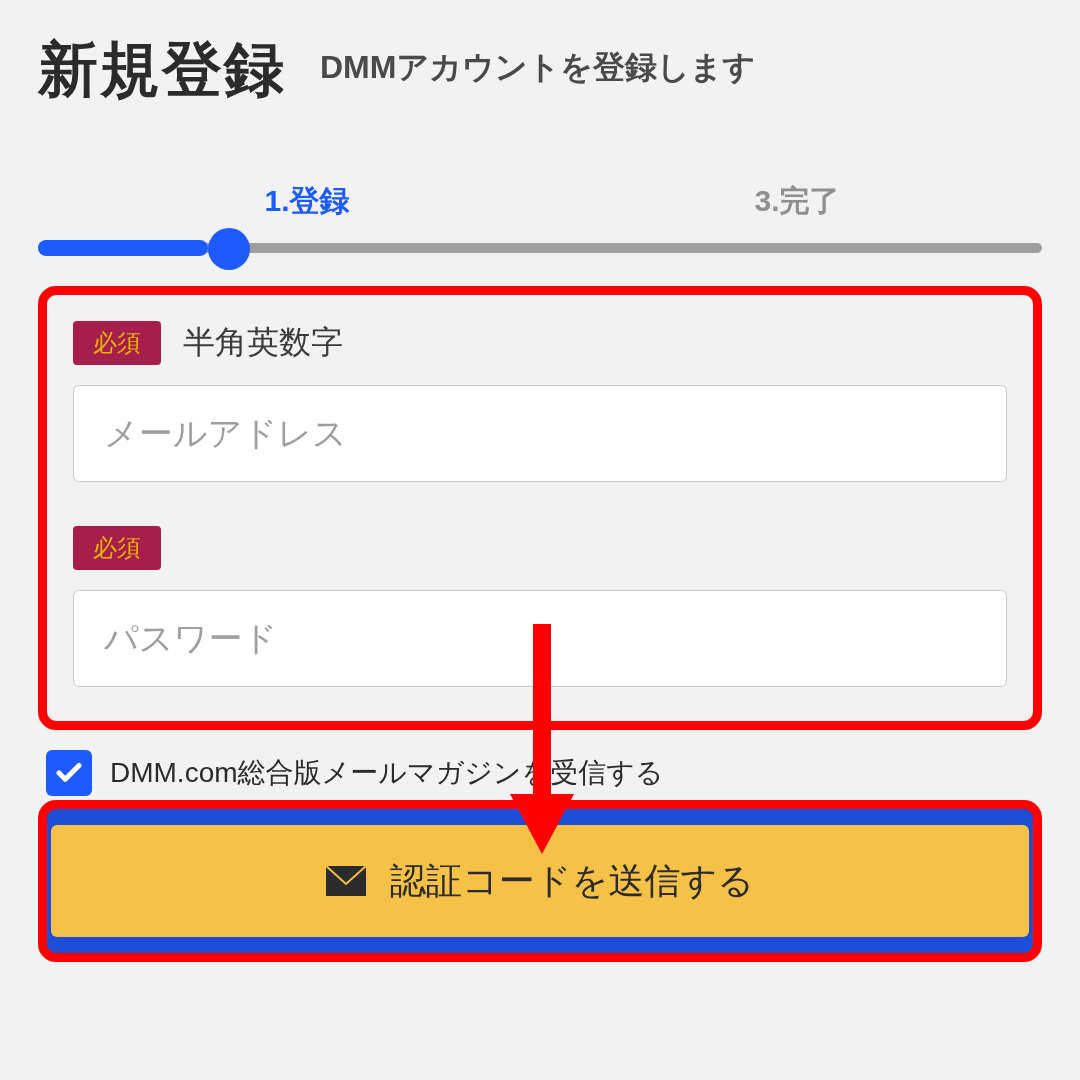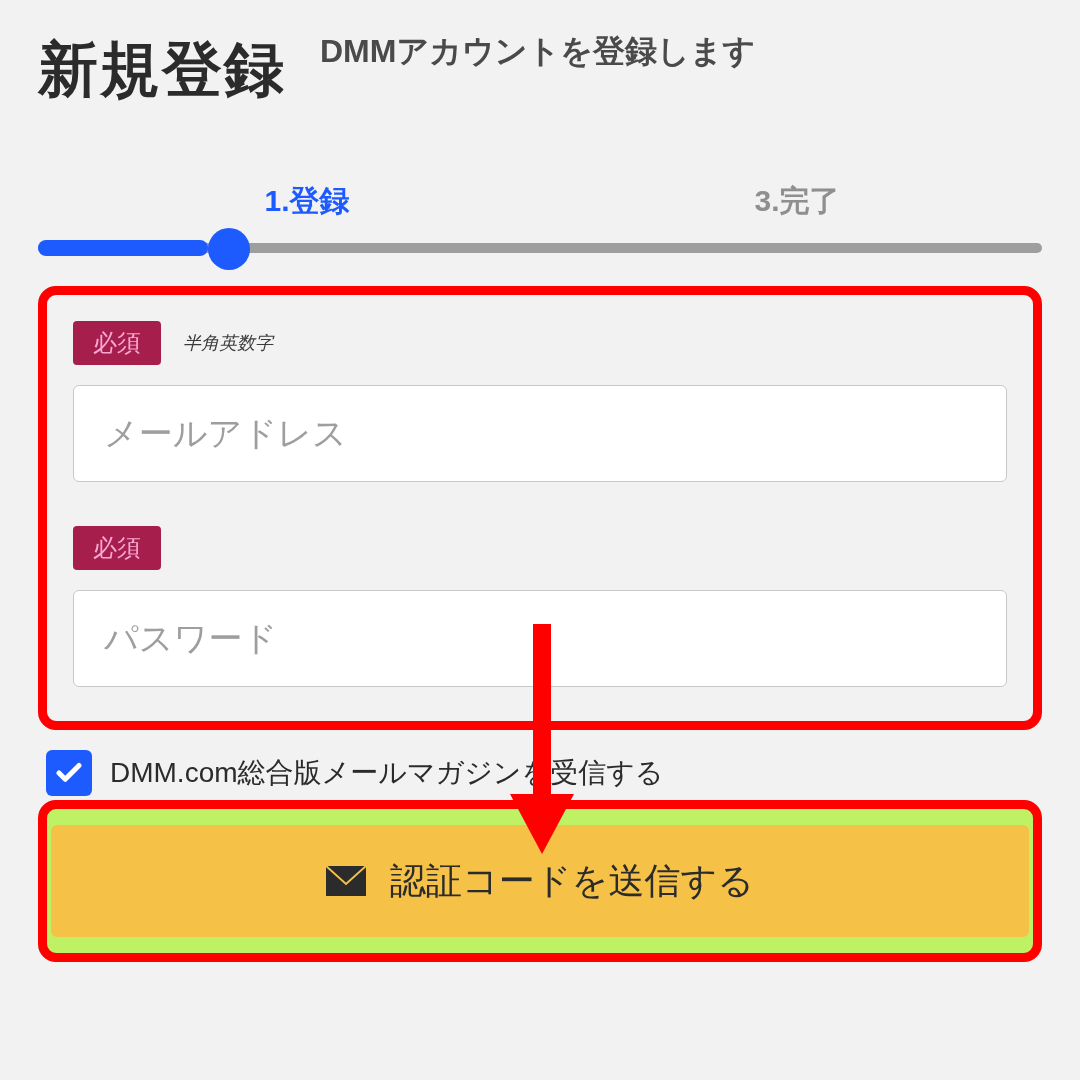--- a/index.html
+++ b/index.html
@@ -1,39 +1,39 @@
 <!DOCTYPE html>
 <html><head>
 <meta charset="utf-8">
 <style>
   * { box-sizing: border-box; margin: 0; padding: 0; }
   html, body { width: 1080px; height: 1080px; background: #f2f2f2; font-family: "Hiragino Kaku Gothic ProN","Hiragino Sans","Yu Gothic","Meiryo",sans-serif; color:#2b2b2b; }
   .wrap { padding: 30px 38px 0 38px; }
-  .titlebar { display:flex; align-items:flex-start; gap:34px; }
+  .titlebar { display:flex; align-items:center; gap:34px; }
   .h1 { font-size:60px; font-weight:800; letter-spacing:2px; }
   .sub { font-size:32px; color:#4a4a4a; font-weight:700; padding-bottom:6px; }
   .steps { margin-top:70px; display:flex; justify-content:space-around; }
   .step { font-size:30px; color:#8f8f8f; font-weight:600; }
   .step.active { color:#1e5bff;margin-left:24px; }
   .prog { position:relative; margin-top:18px; height:16px; }
   .prog .track { position:absolute; left:0; right:0; top:3px; height:10px; background:#9e9e9e; border-radius:5px; }
   .prog .fill { position:absolute; left:0; width:170px; top:0; height:16px; background:#1e5bff; border-radius:8px; }
   .prog .knob { position:absolute; left:170px; top:-12px; width:42px; height:42px; background:#1e5bff; border-radius:50%; }
   .redbox { margin-top:30px; border:9px solid #ff0000; border-radius:18px; padding:26px 26px 34px 26px; background:#f2f2f2; }
   .fieldhdr { display:flex; align-items:center; gap:22px; margin-bottom:20px; }
-  .req { background:#a61e4b; color:#f9a8d4; font-size:24px; padding:6px 20px; border-radius:4px; font-weight:500; }
-  .hint { font-size:18px; color:#3b3b3b;font-style:italic; }
+  .req { background:#a61e4b; color:#eab308; font-size:24px; padding:6px 20px; border-radius:4px; font-weight:500; }
+  .hint { font-size:32px; color:#3b3b3b; }
   .input { width:100%; height:97px; border:1px solid #c8c8c8; border-radius:6px; background:#fff; font-size:34px; color:#9e9e9e; padding:0 30px; display:flex; align-items:center; outline:none; }
   .input::placeholder { color:#9e9e9e; }
   .gap { height:44px; }
   .chkrow { display:flex; align-items:center; gap:18px; margin:20px 0 4px 8px; }
   .chk { width:46px; height:46px; background:#1e5bff; border-radius:6px; display:flex; align-items:center; justify-content:center; }
   .chk svg { width:30px; height:30px; }
   .chklabel { font-size:28px; color:#2b2b2b; }
-  .btnbox { margin-top:2px; border:9px solid #ff0000; border-radius:18px; padding:16px 4px; background:#bef264; }
+  .btnbox { margin-top:2px; border:9px solid #ff0000; border-radius:18px; padding:16px 4px; background:#1d4ed8; }
   .sendbtn { width:100%; height:112px; background:#f5c146; border:none; border-radius:6px; display:flex; align-items:center; justify-content:center; gap:24px; font-size:36px; color:#2b2b2b; font-weight:500; cursor:pointer; }
   .sendbtn .env { width:40px; height:30px; }
   .terms { margin:16px 0 0 8px; font-size:28px; color:#2b2b2b; }
   .terms a { color:#1e5bff; text-decoration:none; }
   
   .arrow { position:absolute; left:502px; top:624px; pointer-events:none; }
 </style>
 </head>
 <body>
 

